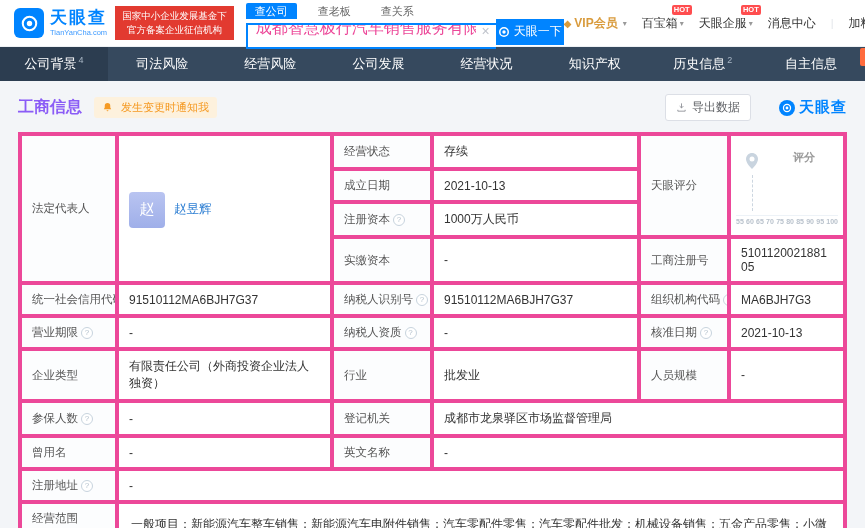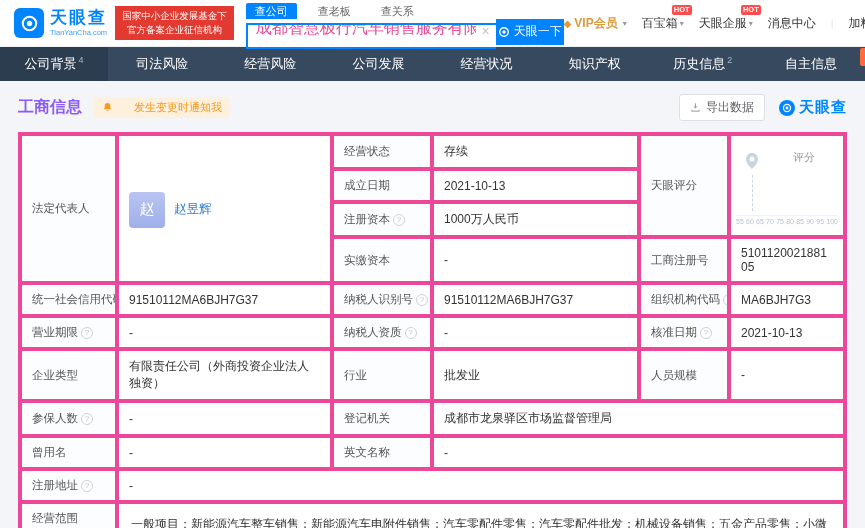--- a/index.html
+++ b/index.html
@@ -34,37 +34,37 @@
   .nav { height:35px; background:#36495e; display:flex; }
   .nav-tab { flex:1; display:flex; align-items:center; justify-content:center; color:#fff; font-size:13px; cursor:pointer; }
   .nav-tab.active { background:#2c3d50; }
   .nav-count { font-size:9px; color:#a9b7c6; margin-left:2px; align-self:flex-start; margin-top:9px; }
   .side-edge { position:absolute; right:0; top:48px; width:5px; height:18px; background:#ff6b3d; border-radius:2px 0 0 2px; cursor:pointer; }
 
   
   .main { padding:13px 18px 0; }
   .section-header { display:flex; align-items:center; }
   .section-title { font-size:16px; font-weight:bold; color:#8b5cf6; }
-  .notify-badge { margin-left:12px; display:flex; align-items:center; gap:21px; background:#fdf1dd; color:#f59a23; font-size:11px; padding:3px 8px; border-radius:3px; cursor:pointer; }
-  .header-actions { margin-left:auto; display:flex; align-items:center; gap:14px; }
+  .notify-badge { margin-left:12px; display:flex; align-items:center; gap:8px; background:#fdf1dd; color:#f59a23; font-size:11px; padding:3px 8px; border-radius:3px; cursor:pointer; }
+  .header-actions { margin-left:auto; display:flex; align-items:center; gap:28px; }
   .export-btn { display:flex; align-items:center; gap:5px; background:#fff; border:1px solid #dcdfe6; border-radius:3px; color:#606266; font-size:12px; padding:4px 10px; cursor:pointer; font-family:inherit; }
   .watermark { display:flex; align-items:center; gap:4px; color:#0084ff; font-weight:bold; font-size:15px; letter-spacing:1px; }
   .wm-icon { width:16px; height:16px; border-radius:50%; background:#0084ff; display:flex; align-items:center; justify-content:center; }
 
   
   .info-table { width:100%; border-collapse:collapse; background:#fff; table-layout:fixed; margin-top:11px; }
   .info-table td { border:4px solid #ec4899; font-size:12px; color:#333; padding:7px 10px; vertical-align:middle; word-break:break-all; }
   td.lbl { font-size:11.5px; color:#555; white-space:nowrap; padding:7px 6px 7px 10px; background:#fcfdfe; overflow:hidden; }
   .info-icon { display:inline-block; width:12px; height:12px; line-height:10px; text-align:center; border:1px solid #c8d4de; border-radius:50%; color:#b5c2cd; font-size:8px; margin-left:3px; vertical-align:1px; cursor:pointer; background:#fff; }
   .rep-cell { vertical-align:top; }
   .rep { display:flex; align-items:center; gap:9px; padding-top:2px; }
   .avatar { width:36px; height:36px; border-radius:4px; background:linear-gradient(#b9c4f1,#9fafe9); color:#fff; font-size:15px; display:flex; align-items:center; justify-content:center; cursor:pointer; flex:0 0 auto; }
   .rep-name { color:#2e7fd3; cursor:pointer; font-size:12.5px; }
   .chart-cell { padding:0 !important; }
-  .score-chart { position:relative; height:82px; }
+  .score-chart { position:relative; height:82px;font-weight:bold; }
   .chart-title { position:absolute; top:5px; right:28px; font-size:11px; color:#999; }
   .pin { position:absolute; left:13%; top:8px; }
   .pin-line { position:absolute; left:calc(13% + 6px); top:30px; bottom:16px; border-left:1px dashed #ccd6e0; }
   .axis { position:absolute; bottom:2px; left:5px; right:5px; display:flex; justify-content:space-between; font-size:7px; color:#b9c2cc; border-top:1px solid #edf2f7; padding-top:2px; }
   .scope-cell { font-size:11.5px; line-height:1.9; color:#333; padding:9px 12px !important; vertical-align:top; }
 </style>
 </head>
 <body>
 
 <header class="topbar">

